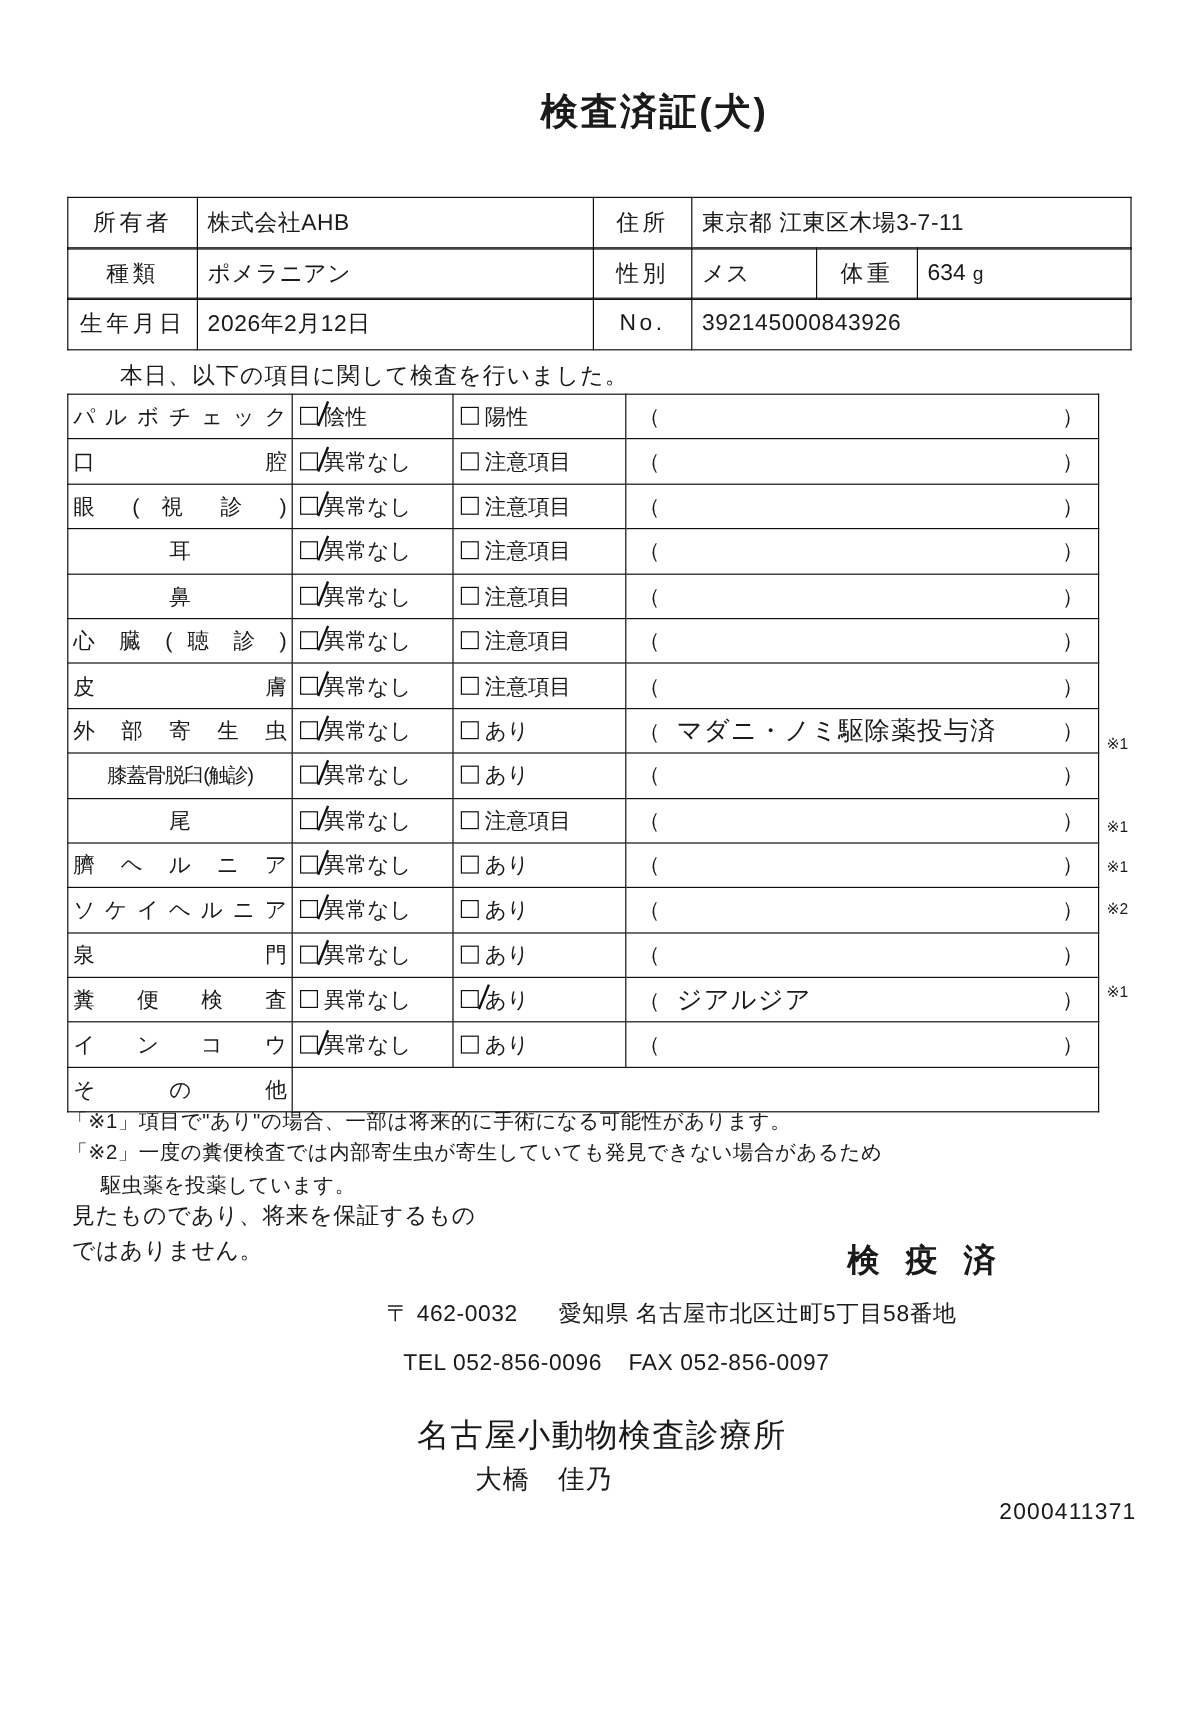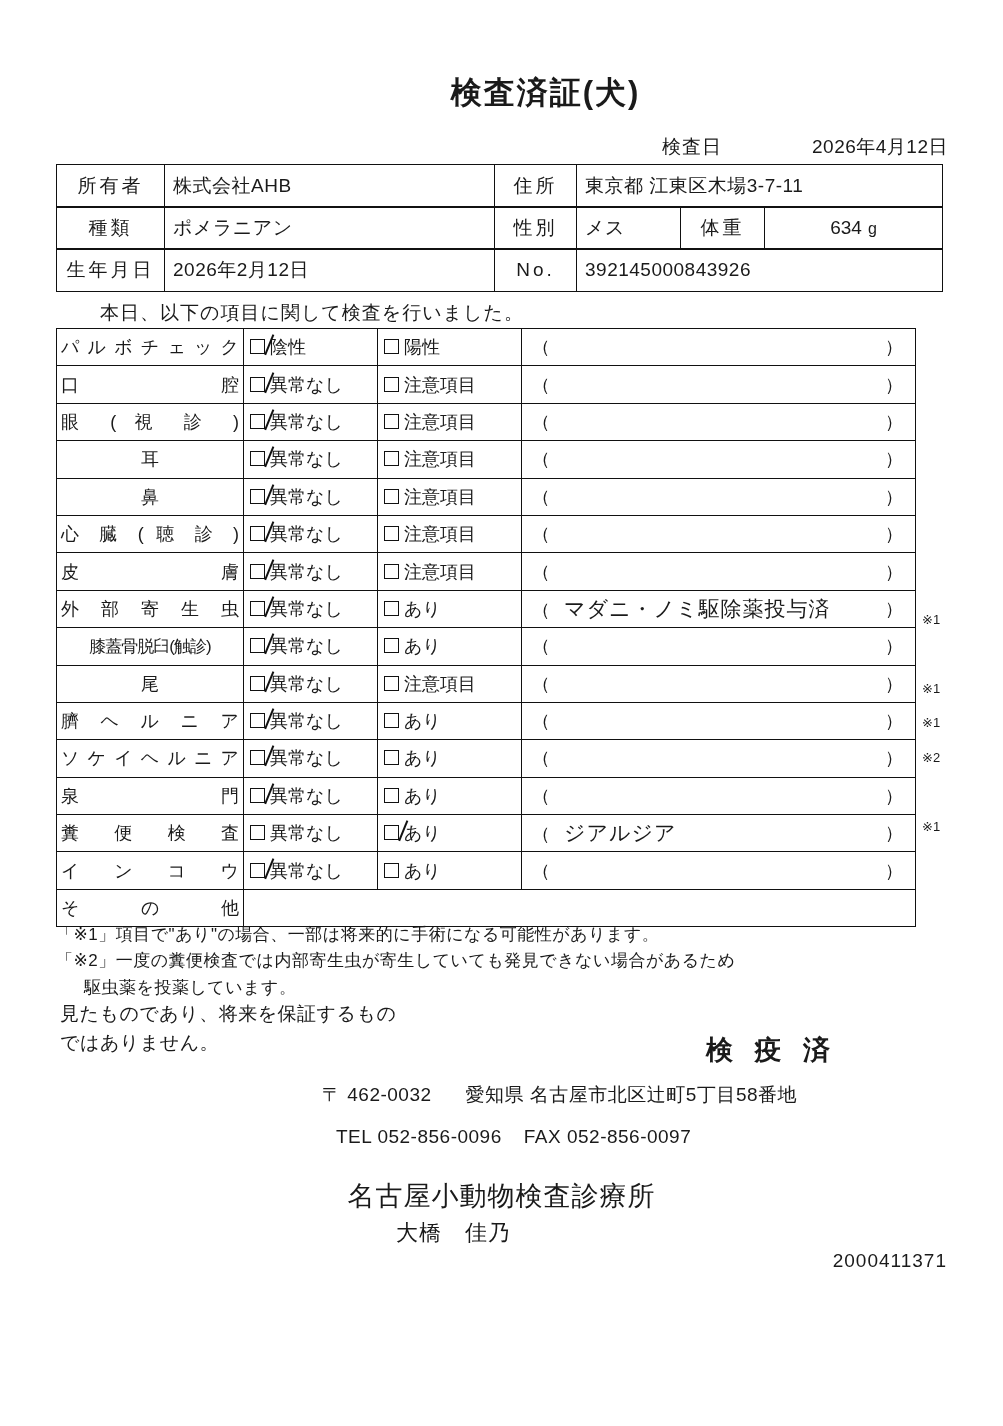--- a/index.html
+++ b/index.html
@@ -67,21 +67,21 @@
     text-align: center;
     letter-spacing: 3px;
     white-space: nowrap;
   }
   .val {
     text-align: left;
     letter-spacing: 0.5px;
   }
   .weight-cell {
     position: relative;
-    text-align: center;
+    text-align: left;
     padding-right: 10px;
   }
   .weight-unit {
     font-size: 16px;
     margin-left: 6px;
   }
   .intro {
     position: absolute;
     left: 60px; top: 300px;
     font-size: 19px;
@@ -219,24 +219,20 @@
     letter-spacing: 1px;
   }
 </style>
 </head>
 <body>
 
 <div class="page">
 
   <div class="title">検査済証(犬)</div>
 
-  <div class="exam-date-row">
-    <span class="exam-date-label">検査日</span>
-    <span class="exam-date-value">2026年4月12日</span>
-  </div>
 
   <table class="info-table">
     <colgroup>
       <col style="width:108px">
         <col style="width:330px">
       <col style="width:82px">
         <col style="width:366px">
     </colgroup>
     <tbody>
       <tr>

